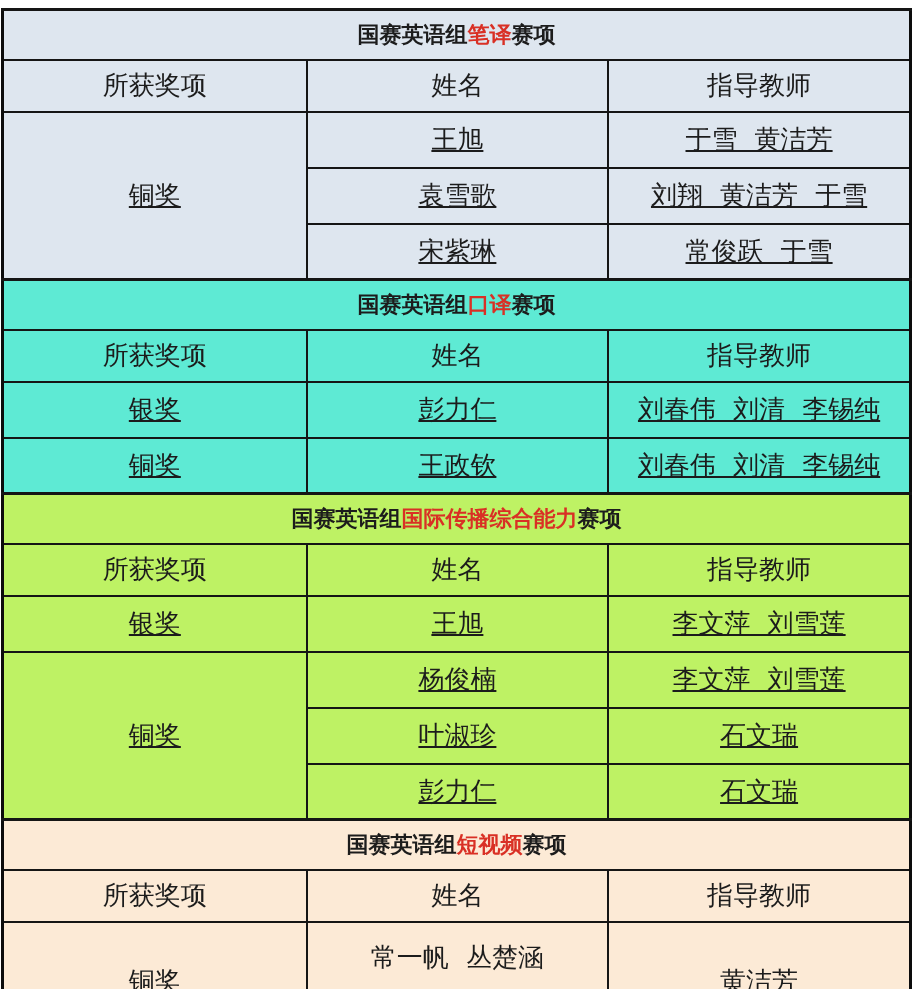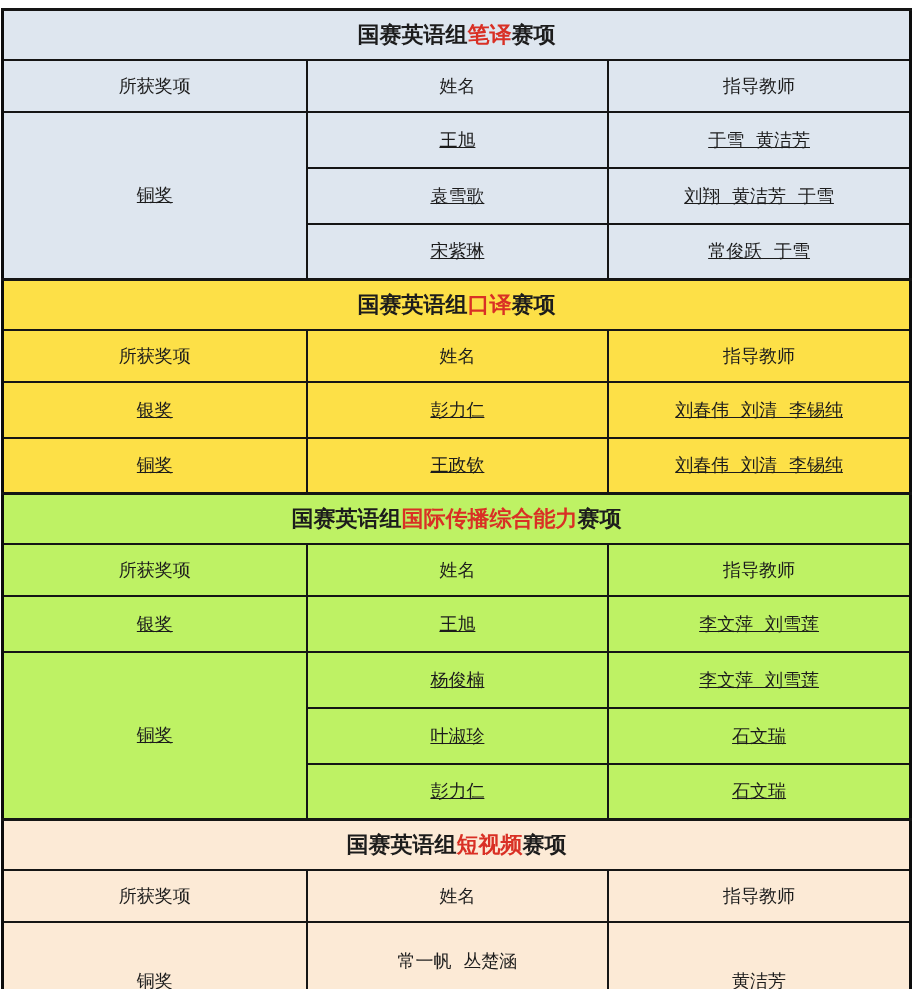--- a/index.html
+++ b/index.html
@@ -21,42 +21,42 @@
     border-collapse: collapse;
     table-layout: fixed;
   }
   table.awards col.c1 { width: 33.5%; }
   table.awards col.c2 { width: 33.2%; }
   table.awards col.c3 { width: 33.3%; }
   table.awards td {
     border: 2px solid #151515;
     text-align: center;
     vertical-align: middle;
-    font-size: 18px;
+    font-size: 26px;
     color: #1c1c1c;
     word-spacing: 0.38em;
     padding: 0 4px;
     box-sizing: border-box;
   }
   
   table.awards { border: 3px solid #0c0c0c; }
   tr.title-row td {
     font-weight: bold;
     font-size: 22px;
     height: 50px;
     border-top-width: 3px;
     border-bottom-width: 2px;
   }
   tr.header-row td { height: 52px; }
   tr.data-row td { height: 56px; text-decoration: underline; }
   tr.tall-row td { height: 120px; }
   .hl { color: #d93025; }
   
   .sec-blue  td { background: #dee6ef; }
-  .sec-pink  td { background: #fde047; }
+  .sec-pink  td { background: #5eead4; }
   .sec-green td { background: #bef264; }
   .sec-peach td { background: #fcead6; margin-left: 20px; }
   .two-line .line { line-height: 1.0; }
   .two-line .line + .line { margin-top: 22px; }
 </style>
 </head>
 <body>
 
 <div class="page">
   <table class="awards">

